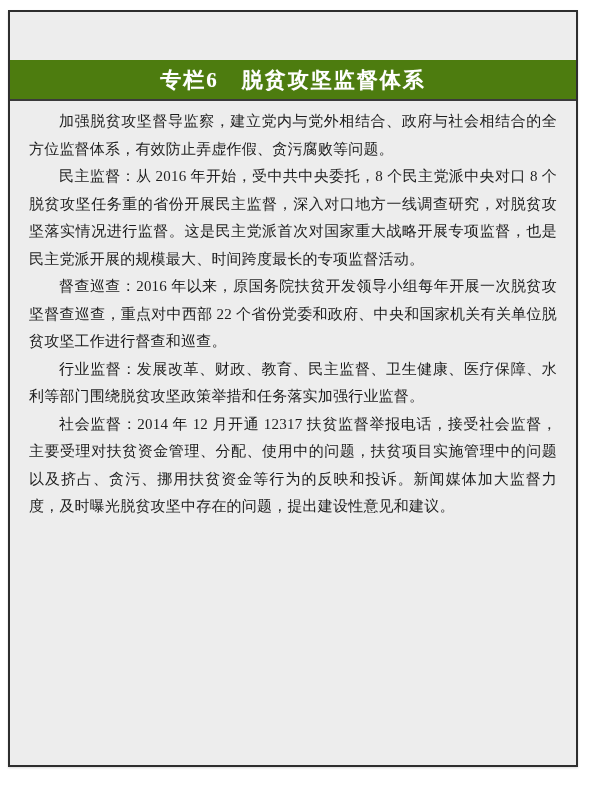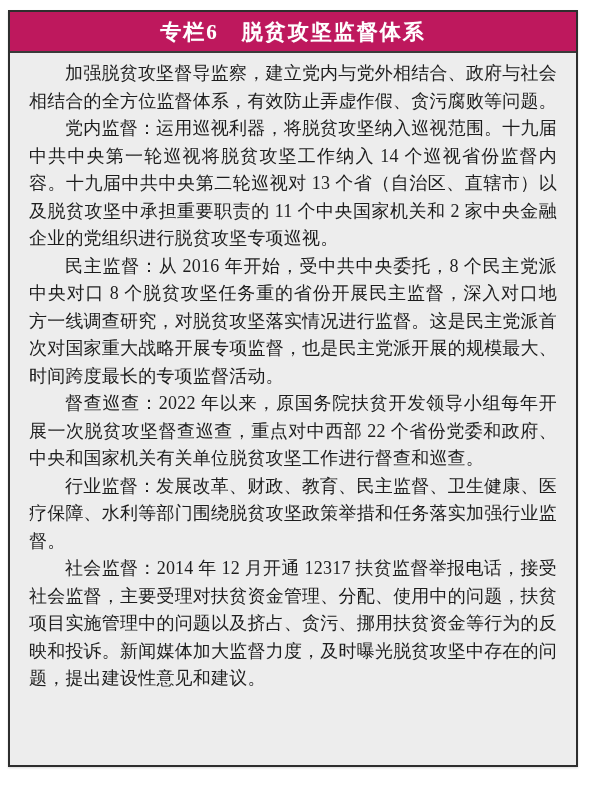--- a/index.html
+++ b/index.html
@@ -18,55 +18,55 @@
     margin: 10px 22px 0 8px;
     width: 570px;
     height: 757px;
     border: 2px solid #2e2e2e;
     background: #ededed;
     box-shadow: 0 1px 2px rgba(0,0,0,0.15);
   }
   .panel-header {
     box-sizing: border-box;
     height: 41px;
-    background: #be185d;
+    background: #4d7c0f;
     border-bottom: 2px solid #3a3a3a;
     display: flex;
     align-items: center;
     justify-content: center;
+    margin-top: 48px;
   }
   .panel-title {
     color: #ffffff;
     font-size: 21px;
     font-weight: bold;
     letter-spacing: 2px;
     text-shadow: 0 0 1px rgba(255,255,255,0.4);
   }
   .panel-body {
     box-sizing: border-box;
     padding: 7px 19px 6px 19px;
     color: #1d1d1d;
   }
   .para {
     margin: 0;
     text-indent: 2em;
-    font-size: 18px;
+    font-size: 15px;
     line-height: 27.5px;
     text-align: justify;
     letter-spacing: 0.2px;
   }
 </style>
 </head>
 <body>
 
 <div class="panel">
   <div class="panel-header">
     <span class="panel-title">专栏6　脱贫攻坚监督体系</span>
   </div>
   <div class="panel-body">
       <p class="para">加强脱贫攻坚督导监察，建立党内与党外相结合、政府与社会相结合的全方位监督体系，有效防止弄虚作假、贪污腐败等问题。</p>
-      <p class="para">党内监督：运用巡视利器，将脱贫攻坚纳入巡视范围。十九届中共中央第一轮巡视将脱贫攻坚工作纳入 14 个巡视省份监督内容。十九届中共中央第二轮巡视对 13 个省（自治区、直辖市）以及脱贫攻坚中承担重要职责的 11 个中央国家机关和 2 家中央金融企业的党组织进行脱贫攻坚专项巡视。</p>
       <p class="para">民主监督：从 2016 年开始，受中共中央委托，8 个民主党派中央对口 8 个脱贫攻坚任务重的省份开展民主监督，深入对口地方一线调查研究，对脱贫攻坚落实情况进行监督。这是民主党派首次对国家重大战略开展专项监督，也是民主党派开展的规模最大、时间跨度最长的专项监督活动。</p>
-      <p class="para">督查巡查：2022 年以来，原国务院扶贫开发领导小组每年开展一次脱贫攻坚督查巡查，重点对中西部 22 个省份党委和政府、中央和国家机关有关单位脱贫攻坚工作进行督查和巡查。</p>
+      <p class="para">督查巡查：2016 年以来，原国务院扶贫开发领导小组每年开展一次脱贫攻坚督查巡查，重点对中西部 22 个省份党委和政府、中央和国家机关有关单位脱贫攻坚工作进行督查和巡查。</p>
       <p class="para">行业监督：发展改革、财政、教育、民主监督、卫生健康、医疗保障、水利等部门围绕脱贫攻坚政策举措和任务落实加强行业监督。</p>
       <p class="para">社会监督：2014 年 12 月开通 12317 扶贫监督举报电话，接受社会监督，主要受理对扶贫资金管理、分配、使用中的问题，扶贫项目实施管理中的问题以及挤占、贪污、挪用扶贫资金等行为的反映和投诉。新闻媒体加大监督力度，及时曝光脱贫攻坚中存在的问题，提出建设性意见和建议。</p>
     </div>
 </div>
 
 </body></html>

